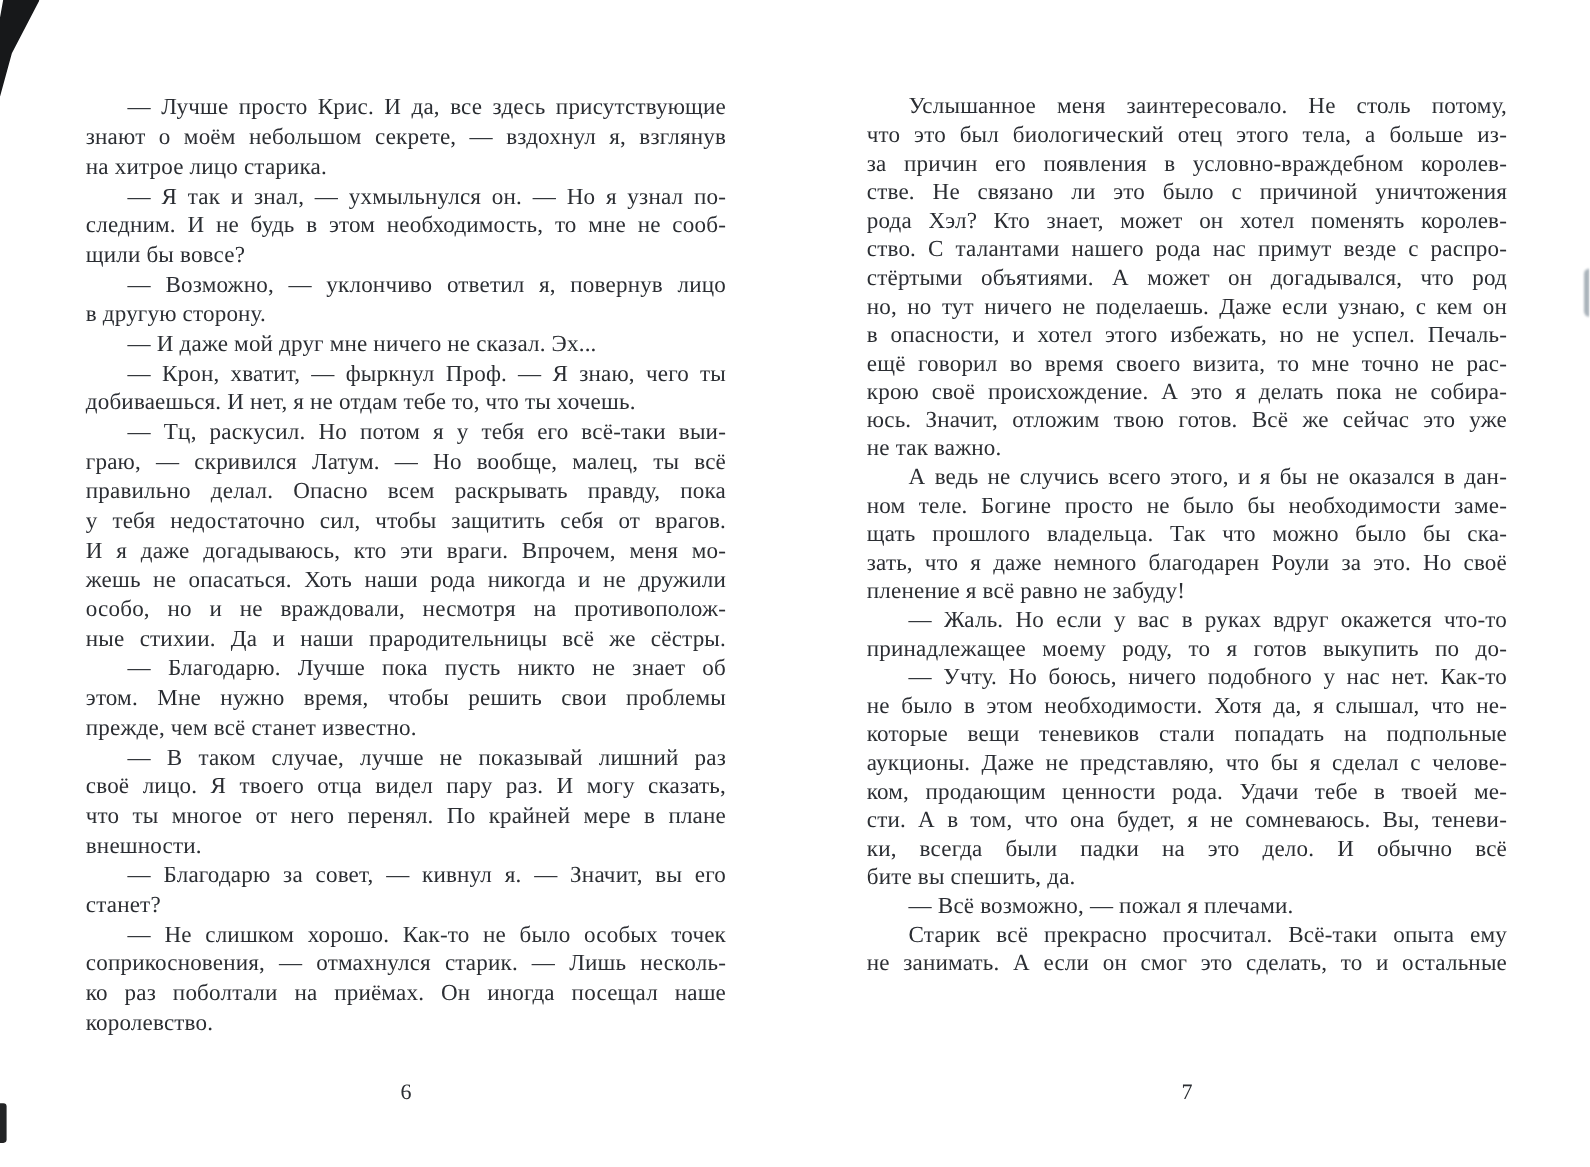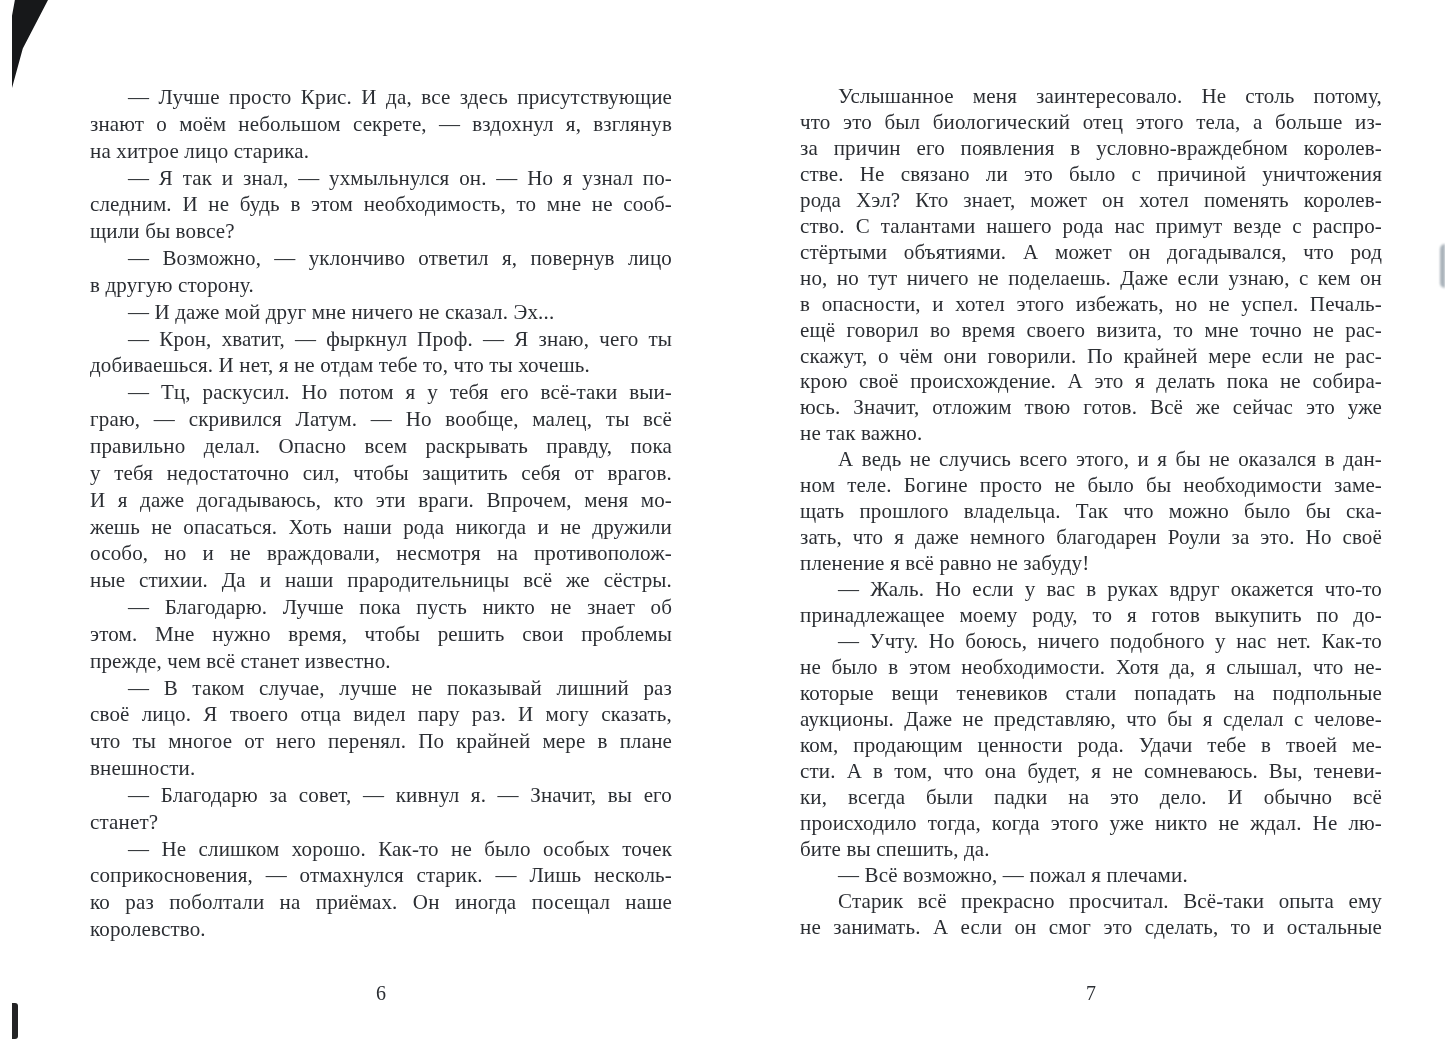--- a/index.html
+++ b/index.html
@@ -5,21 +5,21 @@
   :root { --ink: #2b2e33; --paper: #ffffff; }
   * { margin: 0; padding: 0; box-sizing: border-box; }
   html, body { width: 1445px; height: 1061px; }
   body {
     background: var(--paper);
     font-family: "Liberation Serif", "DejaVu Serif", serif;
     color: var(--ink);
     overflow: hidden;
     position: relative;
   }
-  .spread { position: absolute; inset: 0; background: var(--paper); margin-left: 12px; }
+  .spread { position: absolute; inset: 0; background: var(--paper); }
 
   .page { position: absolute; top: 0; height: 1061px; }
   .page-left  { left: 78px;  width: 582px; }
   .page-right { left: 788px; width: 582px; }
 
   .text-block { position: absolute; top: 84px; left: 0; right: 0; }
 
   .line {
     font-size: 21px;
     text-align: justify;
@@ -109,39 +109,37 @@
         <div class="line first just">Услышанное меня заинтересовало. Не столь потому,</div>
         <div class="line just">что это был биологический отец этого тела, а больше из-</div>
         <div class="line just">за причин его появления в условно-враждебном королев-</div>
         <div class="line just">стве. Не связано ли это было с причиной уничтожения</div>
         <div class="line just">рода Хэл? Кто знает, может он хотел поменять королев-</div>
         <div class="line just">ство. С талантами нашего рода нас примут везде с распро-</div>
         <div class="line just">стёртыми объятиями. А может он догадывался, что род</div>
         <div class="line just">но, но тут ничего не поделаешь. Даже если узнаю, с кем он</div>
         <div class="line just">в опасности, и хотел этого избежать, но не успел. Печаль-</div>
         <div class="line just">ещё говорил во время своего визита, то мне точно не рас-</div>
-        <div class="line just">скажут, о чём они говорили. По крайней мере если не рас-</div>
         <div class="line just">крою своё происхождение. А это я делать пока не собира-</div>
         <div class="line just">юсь. Значит, отложим твою готов. Всё же сейчас это уже</div>
         <div class="line">не так важно.</div>
         <div class="line first just">А ведь не случись всего этого, и я бы не оказался в дан-</div>
         <div class="line just">ном теле. Богине просто не было бы необходимости заме-</div>
         <div class="line just">щать прошлого владельца. Так что можно было бы ска-</div>
         <div class="line just">зать, что я даже немного благодарен Роули за это. Но своё</div>
         <div class="line">пленение я всё равно не забуду!</div>
         <div class="line first just">— Жаль. Но если у вас в руках вдруг окажется что-то</div>
         <div class="line just">принадлежащее моему роду, то я готов выкупить по до-</div>
         <div class="line first just">— Учту. Но боюсь, ничего подобного у нас нет. Как-то</div>
         <div class="line just">не было в этом необходимости. Хотя да, я слышал, что не-</div>
         <div class="line just">которые вещи теневиков стали попадать на подпольные</div>
         <div class="line just">аукционы. Даже не представляю, что бы я сделал с челове-</div>
         <div class="line just">ком, продающим ценности рода. Удачи тебе в твоей ме-</div>
         <div class="line just">сти. А в том, что она будет, я не сомневаюсь. Вы, теневи-</div>
         <div class="line just">ки, всегда были падки на это дело. И обычно всё</div>
-        <div class="line just">происходило тогда, когда этого уже никто не ждал. Не лю-</div>
         <div class="line">бите вы спешить, да.</div>
         <div class="line first">— Всё возможно, — пожал я плечами.</div>
         <div class="line first just">Старик всё прекрасно просчитал. Всё-таки опыта ему</div>
         <div class="line just">не занимать. А если он смог это сделать, то и остальные</div>
       </div>
     <div class="page-number">7</div>
   </section>
 
 </div>
 

